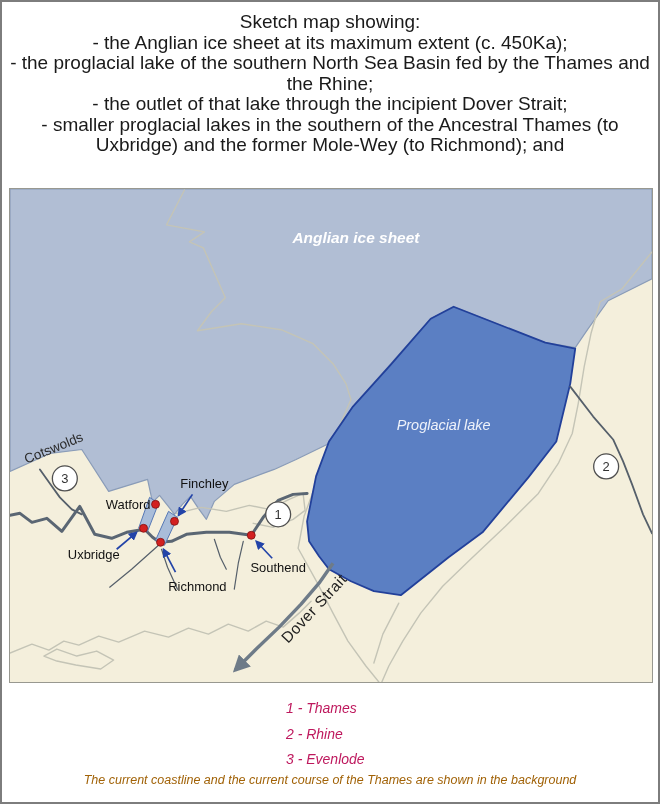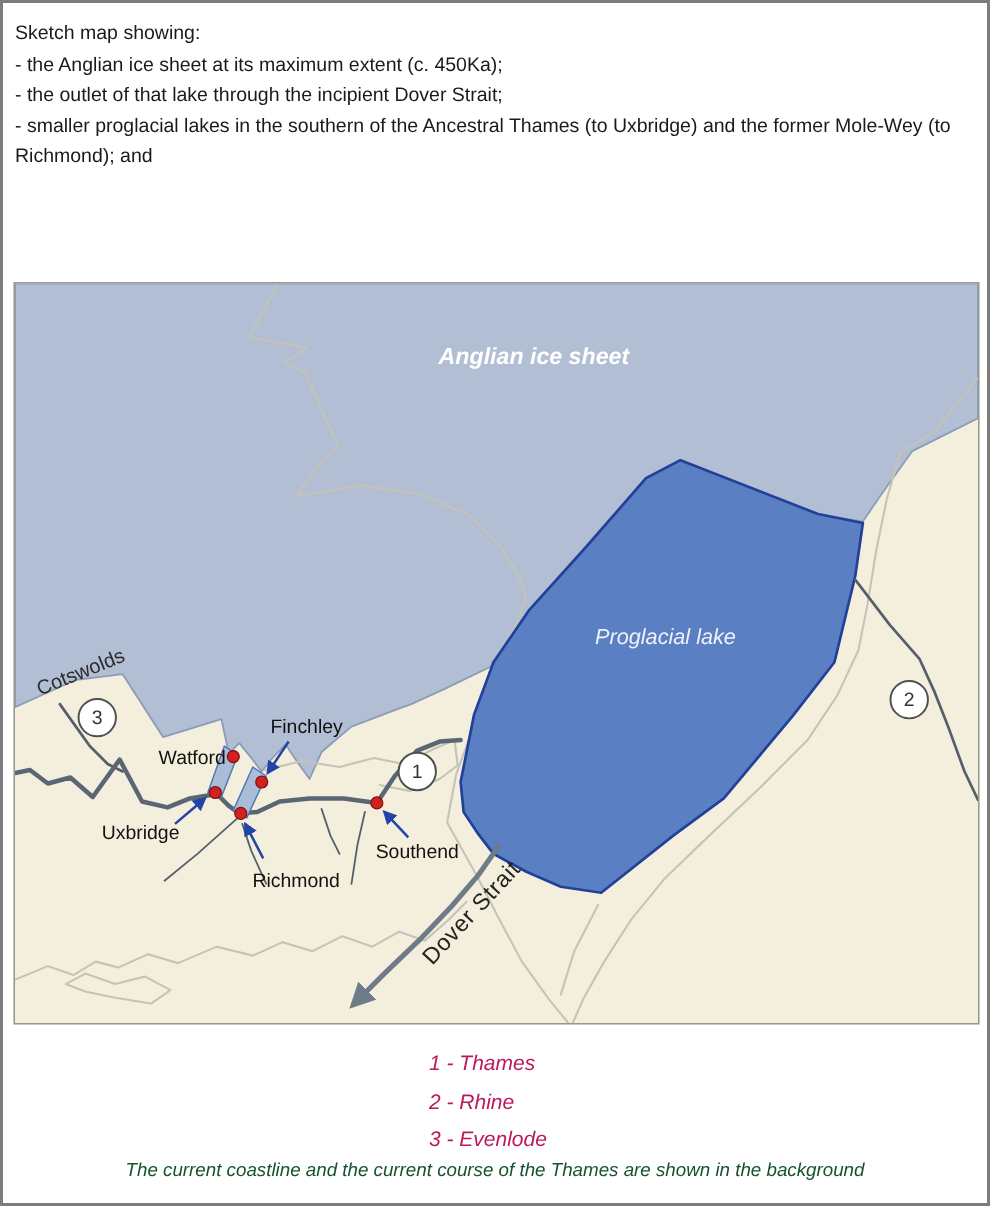--- a/index.html
+++ b/index.html
@@ -3,21 +3,21 @@
 <meta charset="utf-8">
 <style>
   html,body{margin:0;padding:0;background:#fff;}
   .page{
     position:relative;width:656px;height:800px;
     border:2px solid #7d7d7d;background:#fff;overflow:hidden;
     font-family:"Liberation Sans",sans-serif;
   }
   .title-block{
     position:absolute;top:10px;left:8px;width:640px;
-    text-align:left;color:#1a1a1a;font-size:13px;line-height:20.5px;
+    text-align:center;color:#1a1a1a;font-size:19px;line-height:20.5px;
   }
   .map-box{
     position:absolute;left:7px;top:186px;width:642px;height:493px;
     border:1px solid #989890;background:#f4efdc;
   }
   .map-box svg{display:block;width:100%;height:100%;}
 
   
   .land{fill:var(--c-land);}
   .ice{fill:var(--c-ice);stroke:var(--c-ice_edge);stroke-width:1.2;stroke-linejoin:round;}
@@ -37,31 +37,32 @@
   .region-lake{font:italic 14.5px "Liberation Sans",sans-serif;fill:#eef2fa;text-anchor:middle;}
   .region-cots{font:13.5px "Liberation Sans",sans-serif;fill:#2b2b2b;text-anchor:middle;}
   .region-dover{font:15.5px "Liberation Sans",sans-serif;fill:#222;text-anchor:middle;letter-spacing:.5px;}
 
   .legend-block{
     position:absolute;left:284px;top:694px;
     font-style:italic;font-size:14px;line-height:25.5px;color:#be185d;
   }
   .legend-note{
     position:absolute;left:8px;top:771px;width:640px;text-align:center;
-    font-style:italic;font-size:12.5px;color:#14532d;
+    font-style:italic;font-size:12.5px;color:#a16207;
   }
 </style>
 </head>
 <body>
 
 <div class="page">
 
   <div class="title-block">
     <div>Sketch map showing:</div>
     <div>- the Anglian ice sheet at its maximum extent (c. 450Ka);</div>
+    <div>- the proglacial lake of the southern North Sea Basin fed by the Thames and the Rhine;</div>
     <div>- the outlet of that lake through the incipient Dover Strait;</div>
     <div>- smaller proglacial lakes in the southern of the Ancestral Thames (to Uxbridge) and the former Mole-Wey (to Richmond); and</div>
   </div>
 
   <div class="map-box">
     <svg viewBox="8 187 644 494" preserveAspectRatio="none">
       <defs>
         <marker id="ah-grey" markerWidth="5" markerHeight="5" refX="4" refY="2.5" orient="auto">
           <path d="M0,0 L5,2.5 L0,5 Z" fill="#6e7b88"></path>
         </marker>

